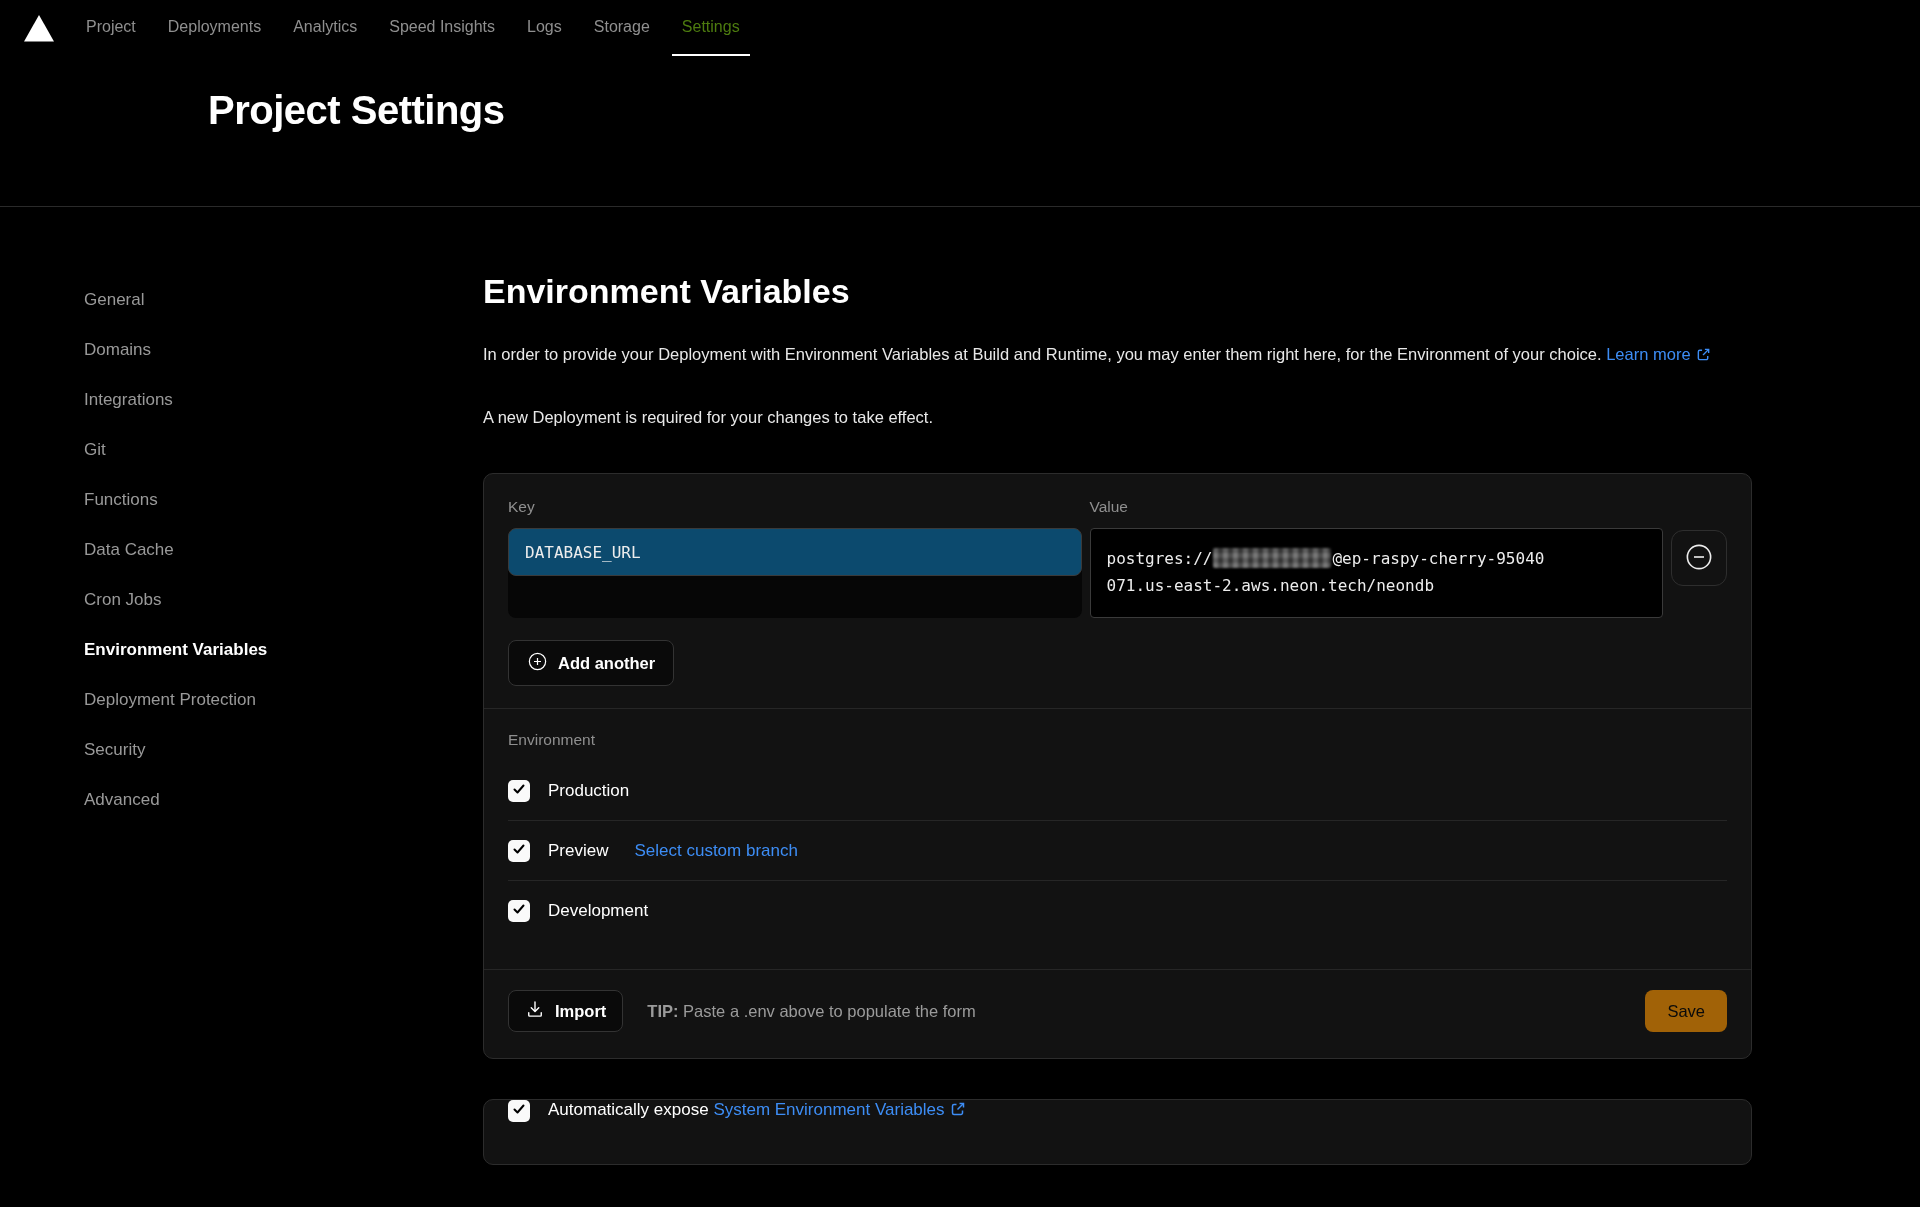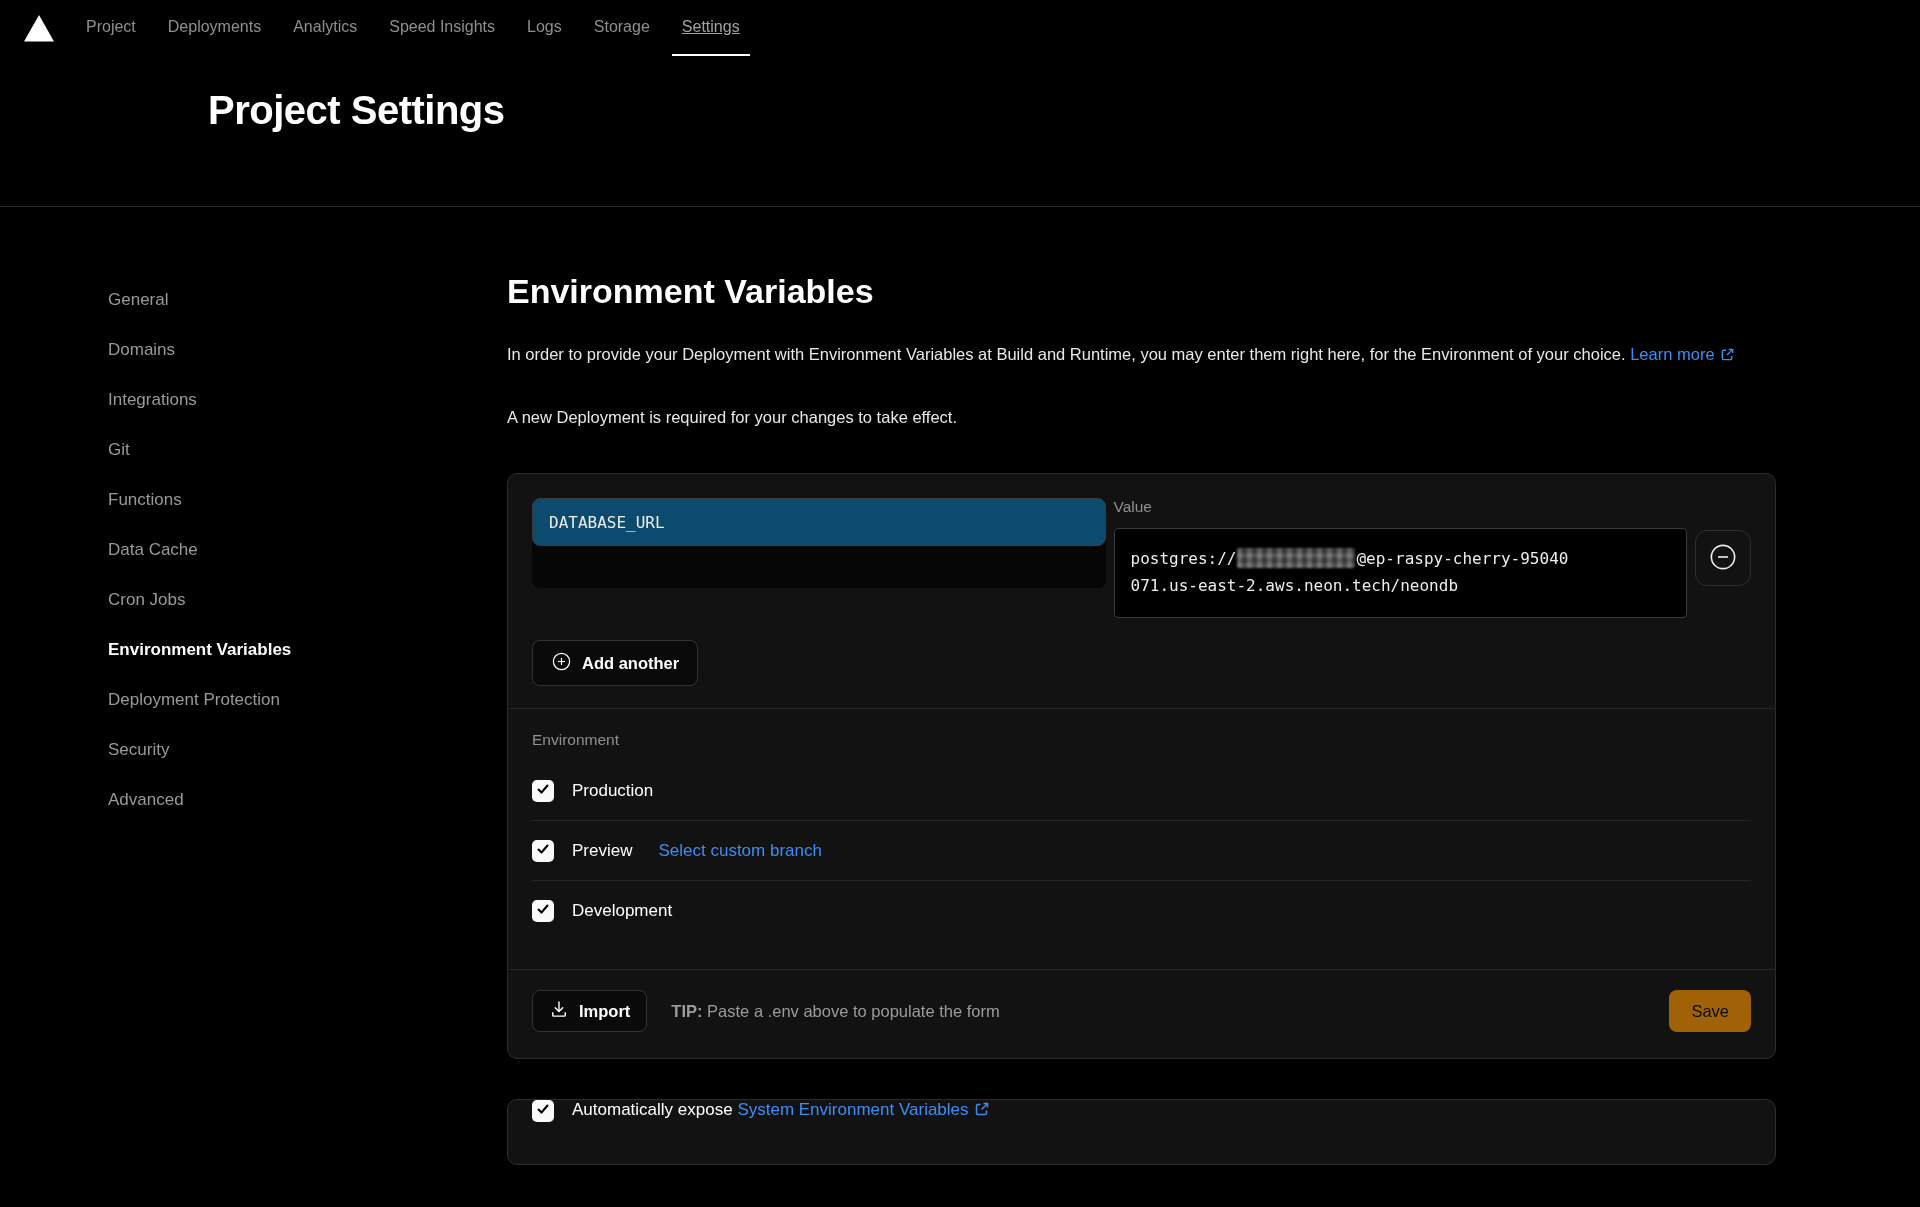--- a/index.html
+++ b/index.html
@@ -10,26 +10,26 @@
     font-family:"Liberation Sans", sans-serif;
     -webkit-font-smoothing:antialiased;
     overflow:hidden;
   }
   
   .navbar { display:flex; align-items:stretch; height:56px; padding:0 24px; background:#000; }
   .logo { align-self:center; margin-right:22px; display:flex; cursor:pointer; }
   .nav-tabs { display:flex; gap:12px; }
   .nav-tab { display:flex; align-items:center; padding:0 10px; color:#8f8f8f; font-size:16px;
              border-bottom:2px solid transparent; cursor:pointer; white-space:nowrap; }
-  .nav-tab.active { color:#a3a3a3; border-bottom-color:#fff; font-weight:500;text-decoration:underline; }
+  .nav-tab.active { color:#4d7c0f; border-bottom-color:#fff; font-weight:500; }
   
   .page-header { height:151px; padding-left:208px; border-bottom:1px solid #2a2a2a; }
   .page-header h1 { margin:0; padding-top:32px; font-size:40px; font-weight:600; letter-spacing:-0.5px; color:#fff; }
   
-  .content { display:flex; padding-left:108px; }
+  .content { display:flex; padding-left:84px; }
   .sidebar { width:399px; padding-top:68px; flex:none; }
   .sidebar-item { height:50px; display:flex; align-items:center; color:#999; font-size:17px; cursor:pointer; }
   .sidebar-item.active { color:#fff; font-weight:700; }
   .main { width:1269px; flex:none; padding-top:64px; }
   .section-title { margin:0; font-size:34px; font-weight:700; line-height:40px; color:#fff; }
   .desc { margin-top:28px; font-size:16.5px; line-height:31px; color:#e8e8e8; }
   .note { margin-top:30px; font-size:16.5px; line-height:31px; color:#e8e8e8; }
   a.link { color:#3d8df5; text-decoration:none; cursor:pointer; }
   .ext-icon { display:inline-block; vertical-align:-2px; margin-left:5px; }
   
@@ -132,20 +132,21 @@
               <path d="M13.2 2.8 7.5 8.5"></path>
             </svg></span></a>
     </div>
 
     <div class="note">A new Deployment is required for your changes to take effect.</div>
 
     <div class="card">
       <div class="card-top">
         <div class="kv-row">
           <div class="col">
+            <div class="field-label">Key</div>
             <div class="key-wrap">
               <input class="key-input" type="text" value="DATABASE_URL" style="">
             </div>
           </div>
           <div class="col">
             <div class="field-label">Value</div>
             <div class="value-box">
               <span>postgres://</span><span class="redacted"></span><span>@ep-raspy-cherry-95040</span>
               <span class="value-line2">071.us-east-2.aws.neon.tech/neondb</span>
             </div>

